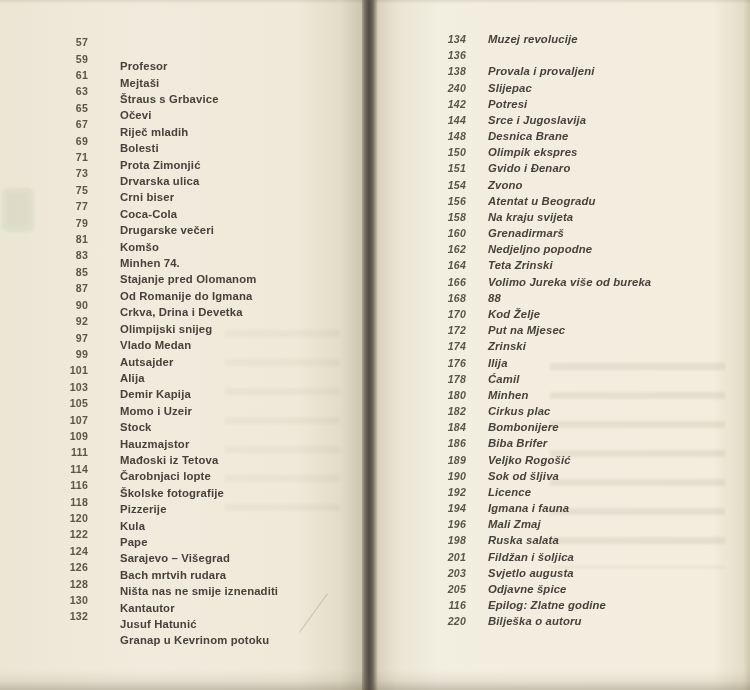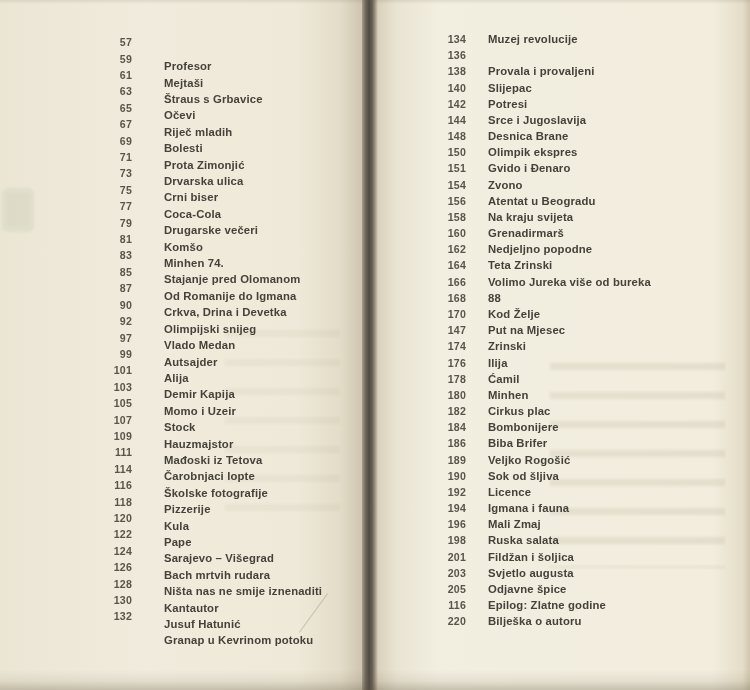--- a/index.html
+++ b/index.html
@@ -17,25 +17,26 @@
   }
   
   .spine{
     width:16px;height:100%;
     background:linear-gradient(90deg,#a89f8b 0%,#6e675c 22%,#4f4a42 45%,#6b6458 66%,#a99f8a 85%,#d8d1bd 100%);
   }
   
   .page-right{
     flex:1;height:100%;position:relative;
     background:linear-gradient(90deg,#d9d1bc 0%,#e9e4d2 5%,#f2eee0 16%,#f2eddd 90%,#e4ddc8 98%,#cfc7b0 100%);
+    font-style:italic;
   }
 
   
   .toc-list{position:relative;}
-  .page-left  .toc-list{--pitch:16.42px;padding-top:34px;padding-left:44px;}
+  .page-left  .toc-list{--pitch:16.42px;padding-top:34px;}
   .page-right .toc-list{--pitch:16.18px;padding-top:31px;}
   .toc-row{
     height:var(--pitch);
     display:flex;align-items:center;
     white-space:nowrap;
   }
   .toc-row .num{
     display:inline-block;width:48px;text-align:right;
     font-size:10.6px;font-weight:bold;color:#59554a;
     letter-spacing:.2px;flex:0 0 auto;
@@ -245,21 +246,21 @@
           <span class="title">Muzej revolucije</span>
         </div>
         <div class="toc-row">
           <span class="num">136</span>
         </div>
         <div class="toc-row">
           <span class="num">138</span>
           <span class="title">Provala i provaljeni</span>
         </div>
         <div class="toc-row">
-          <span class="num">140</span>
+          <span class="num">240</span>
           <span class="title">Slijepac</span>
         </div>
         <div class="toc-row">
           <span class="num">142</span>
           <span class="title">Potresi</span>
         </div>
         <div class="toc-row">
           <span class="num">144</span>
           <span class="title">Srce i Jugoslavija</span>
         </div>
@@ -305,21 +306,21 @@
         </div>
         <div class="toc-row">
           <span class="num">168</span>
           <span class="title">88</span>
         </div>
         <div class="toc-row">
           <span class="num">170</span>
           <span class="title">Kod Želje</span>
         </div>
         <div class="toc-row">
-          <span class="num">147</span>
+          <span class="num">172</span>
           <span class="title">Put na Mjesec</span>
         </div>
         <div class="toc-row">
           <span class="num">174</span>
           <span class="title">Zrinski</span>
         </div>
         <div class="toc-row">
           <span class="num">176</span>
           <span class="title">Ilija</span>
         </div>

